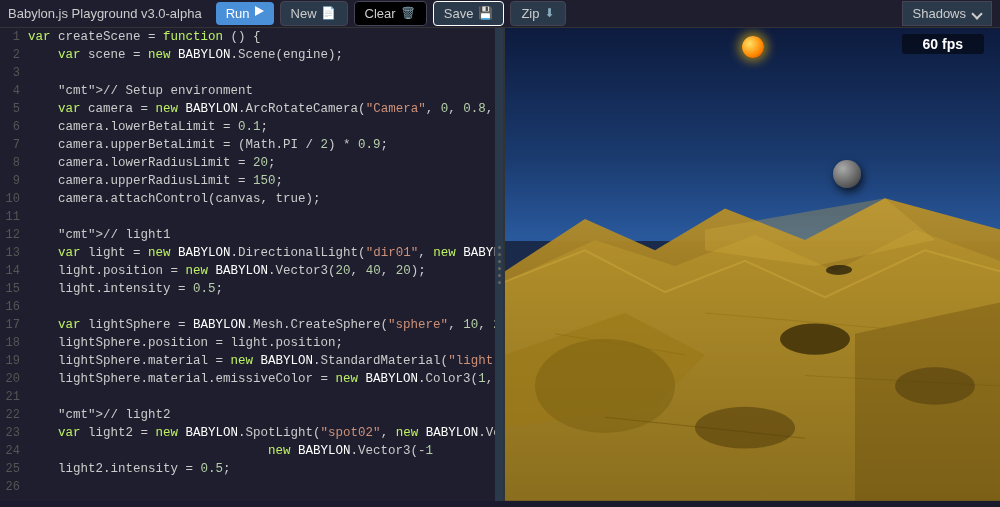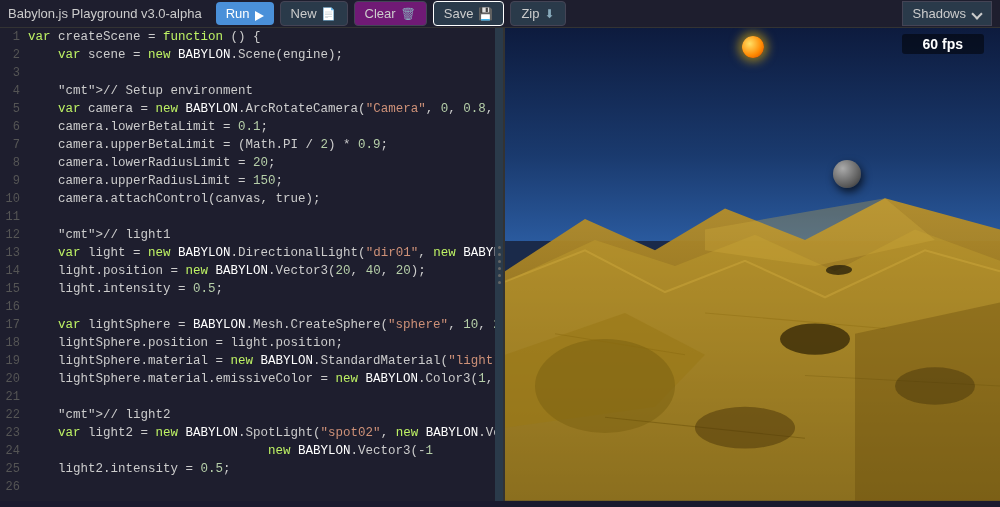--- a/index.html
+++ b/index.html
@@ -25,21 +25,21 @@
     #app-title {
       color: #ccc;
       font-family: Arial, sans-serif;
       font-size: 13px;
       flex-shrink: 0;
       margin-right: 8px;
     }
 
     .toolbar-btn {
       display: flex;
-      align-items: flex-end;
+      align-items: flex-start;
       gap: 5px;
       padding: 4px 10px;
       border-radius: 4px;
       font-size: 13px;
       font-family: Arial, sans-serif;
       cursor: pointer;
       border: none;
       font-weight: 500;
     }
 
@@ -48,21 +48,21 @@
       color: #fff;
     }
 
     #new-btn {
       background: #2a3a4a;
       color: #ccc;
       border: 1px solid #445;
     }
 
     #clear-btn {
-      background: #701a75;
+      background: #000000;
       color: #ccc;
       border: 1px solid #445;
     }
 
     #save-btn {
       background: #2a3a4a;
       color: #ccc;
       border: 1px solid #ffffff;
     }
 

